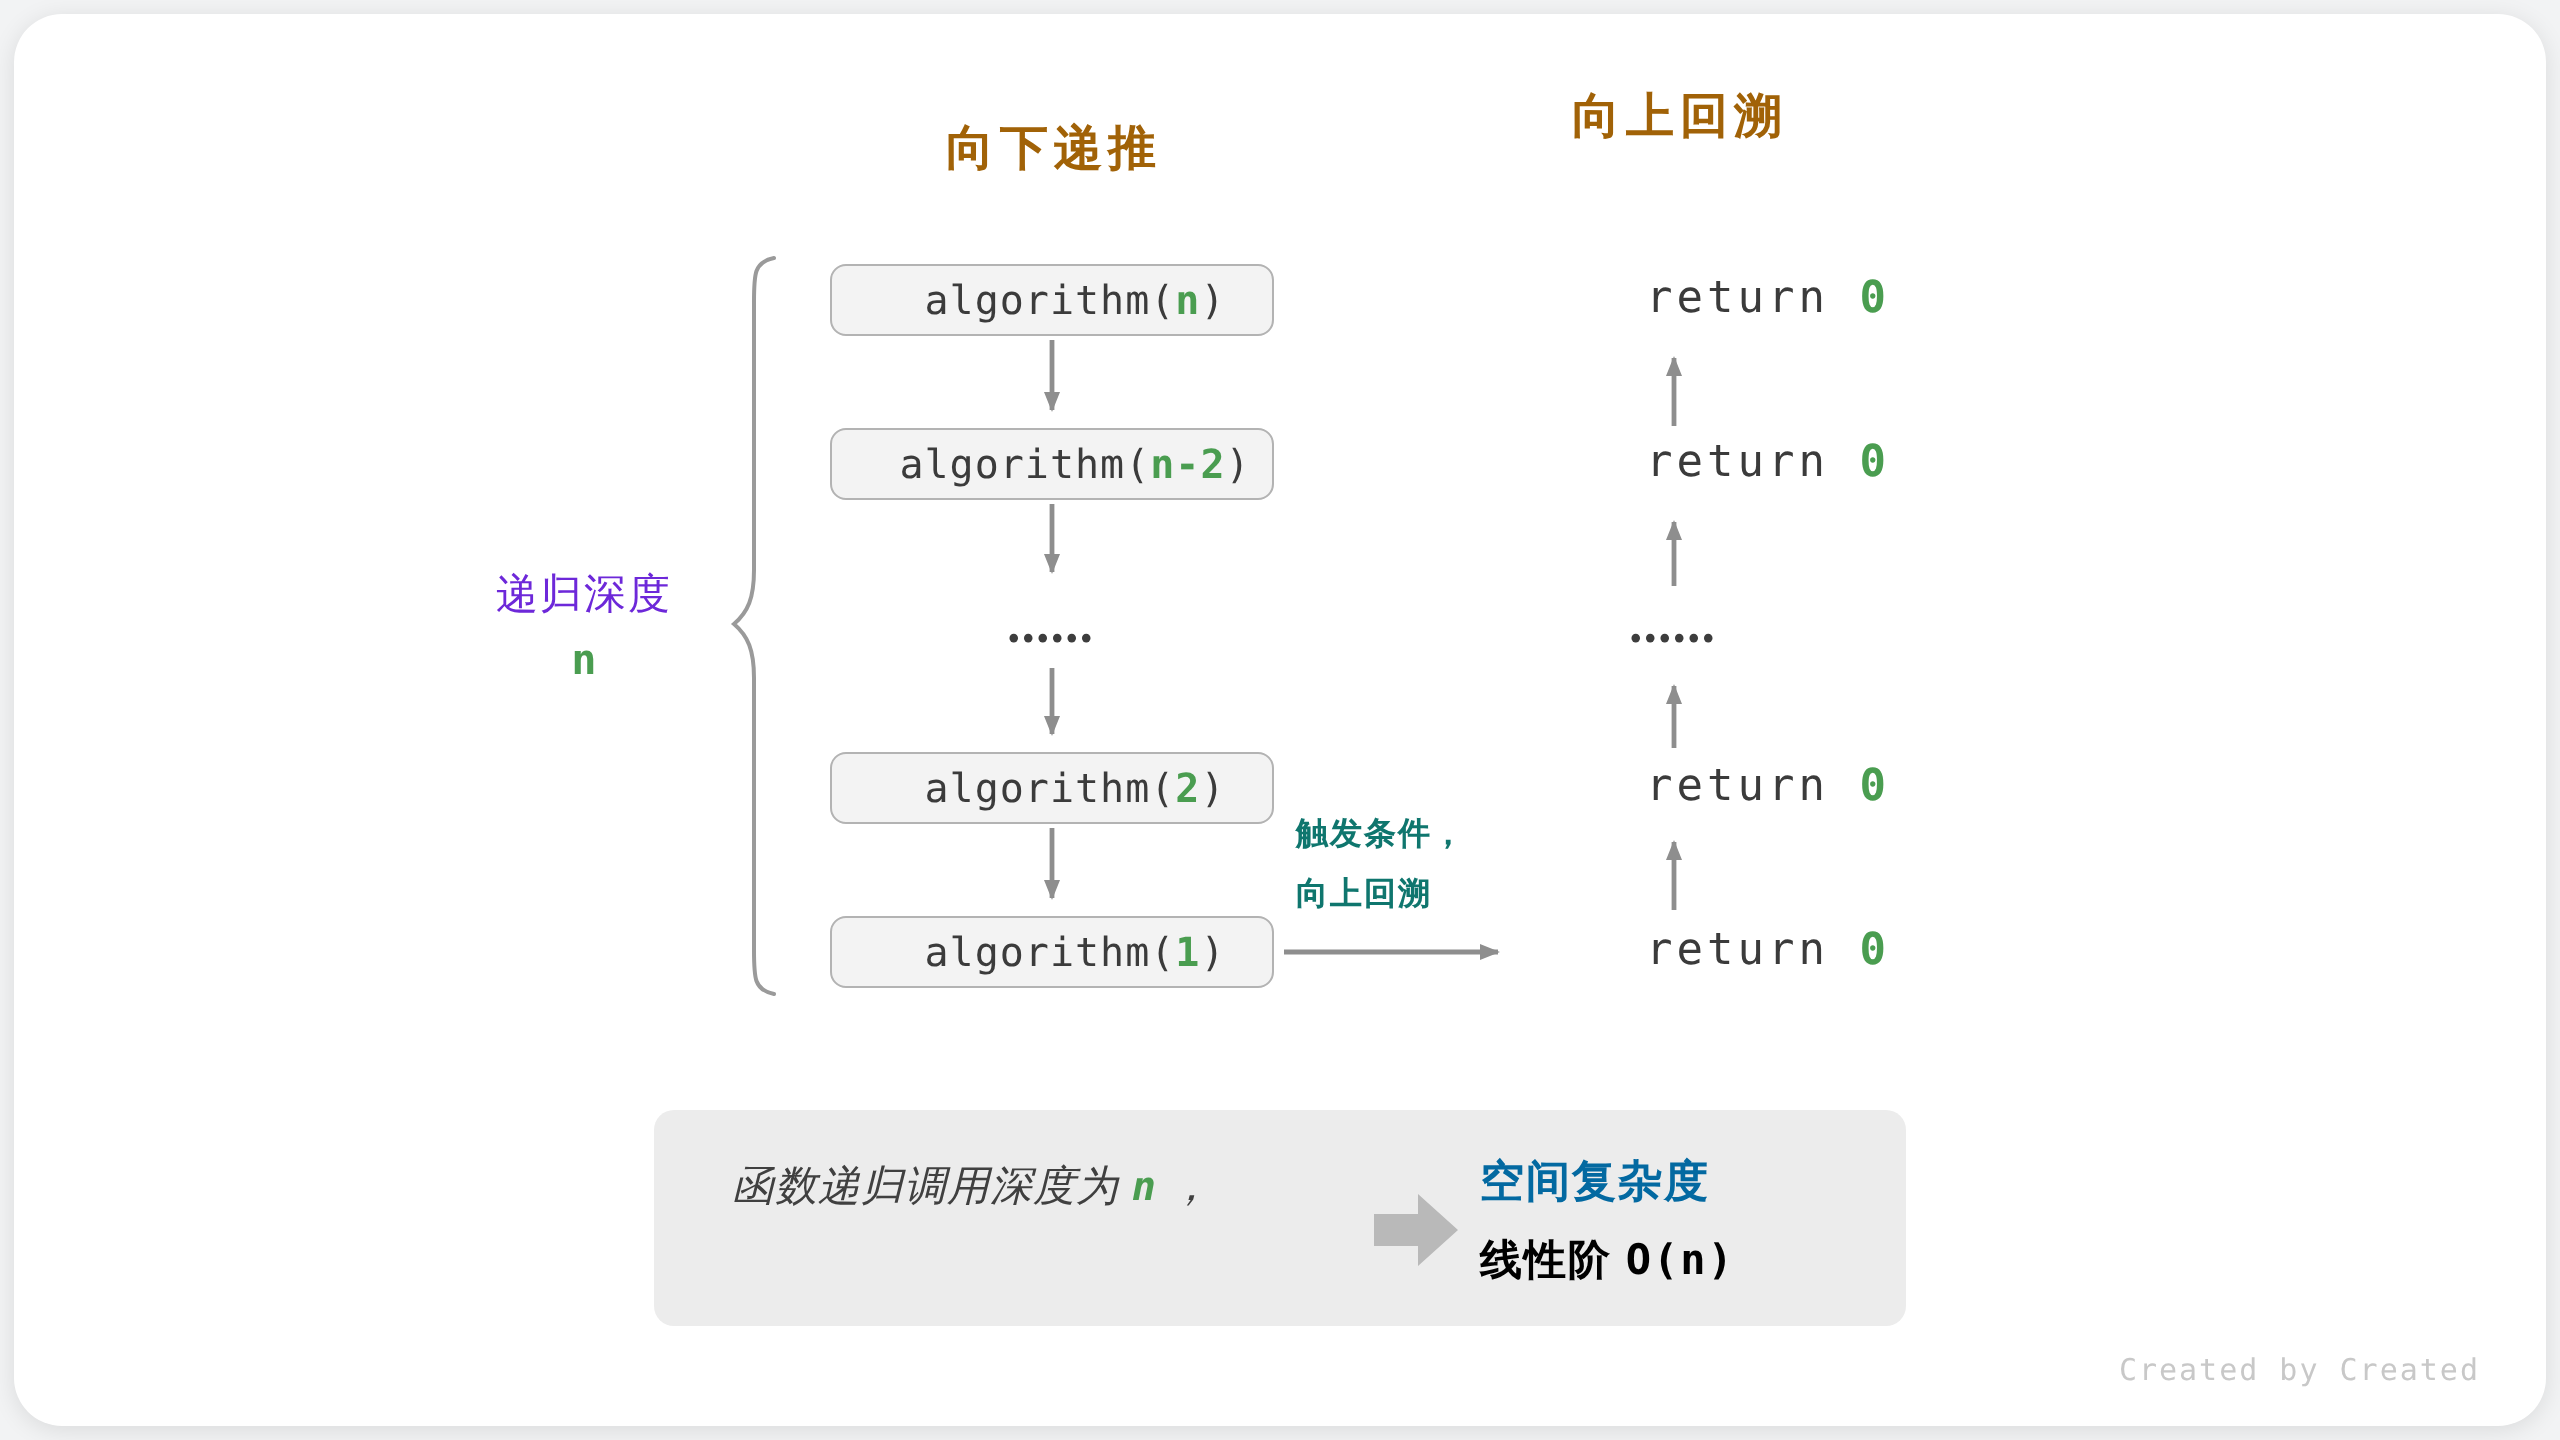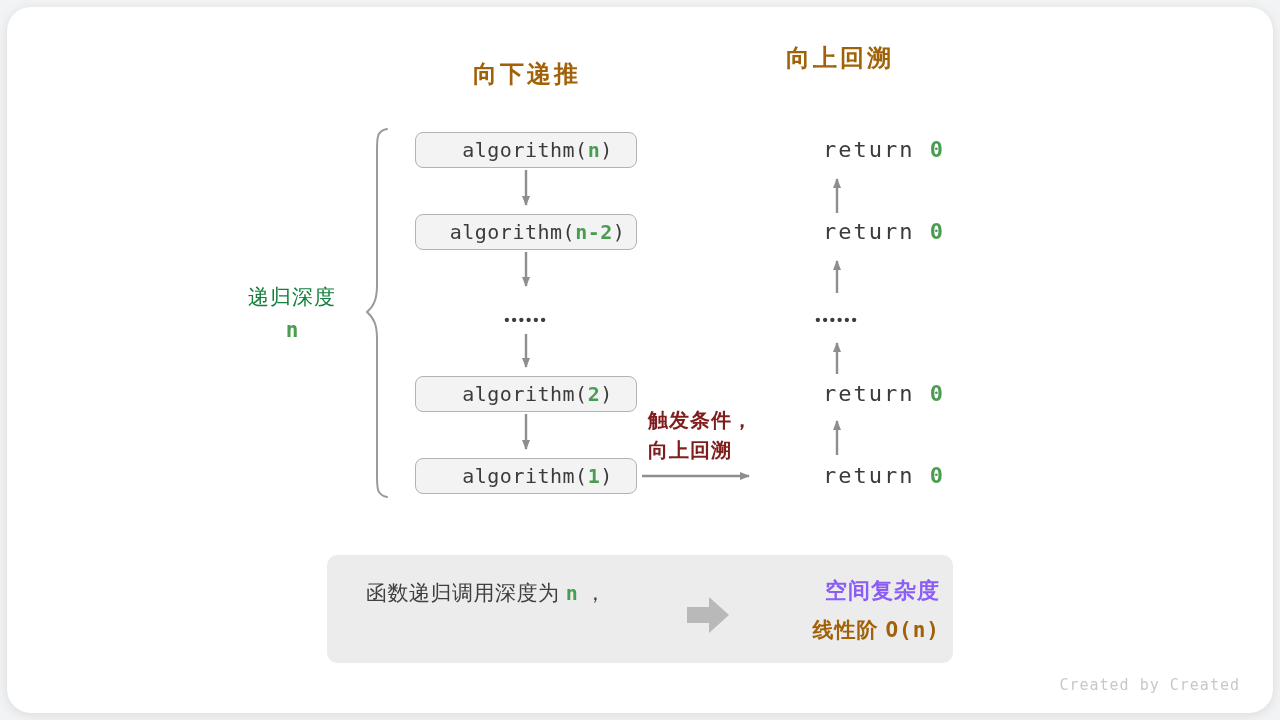--- a/index.html
+++ b/index.html
@@ -31,32 +31,32 @@
   .return-row{
     left:784px;width:200px;text-align:center;
     font-size:22px;letter-spacing:2px;color:#3b3b3b;
   }
   .green{color:#4a9d50;font-weight:bold;}
   .dots{
     width:80px;text-align:center;
     font-size:15px;letter-spacing:2px;color:#3d3d3d;font-weight:bold;
   }
   .note{
-    font-size:20px;font-weight:bold;color:#7f1d1d;letter-spacing:1px;
+    font-size:16px;font-weight:bold;color:#0f766e;letter-spacing:1px;
   }
-  .depth-label{left:230px;width:124px;text-align:center;font-size:21px;color:#15803d;letter-spacing:1px;}
+  .depth-label{left:230px;width:124px;text-align:center;font-size:21px;color:#6d28d9;letter-spacing:1px;}
   .depth-n{left:230px;width:124px;text-align:center;font-size:21px;}
   .summary-box{
     left:327px;top:555px;width:626px;height:108px;
     background:#ececec;border-radius:10px;
   }
-  .summary-line{font-size:21px;color:#404040;letter-spacing:.5px;}
+  .summary-line{font-size:21px;color:#404040;letter-spacing:.5px;font-style:italic;}
   .summary-line .code{font-size:20px;}
-  .result-title{left:740px;width:200px;text-align:right;font-size:22px;font-weight:bold;color:#8b5cf6;letter-spacing:1px;}
-  .result-value{left:740px;width:200px;text-align:right;font-size:21px;font-weight:bold;color:#a16207;letter-spacing:1px;}
+  .result-title{left:740px;width:200px;text-align:left;font-size:22px;font-weight:bold;color:#0369a1;letter-spacing:1px;}
+  .result-value{left:740px;width:200px;text-align:left;font-size:21px;font-weight:bold;color:#000000;letter-spacing:1px;}
   .result-value .code{font-size:21px;font-weight:bold;}
   .credit{
     left:1020px;top:676px;width:220px;text-align:right;
     font-family:"DejaVu Sans Mono","Liberation Mono",monospace;
     font-size:15px;color:#c8c8c8;letter-spacing:1px;
   }
   svg{display:block;}
 </style>
 </head>
 <body>

